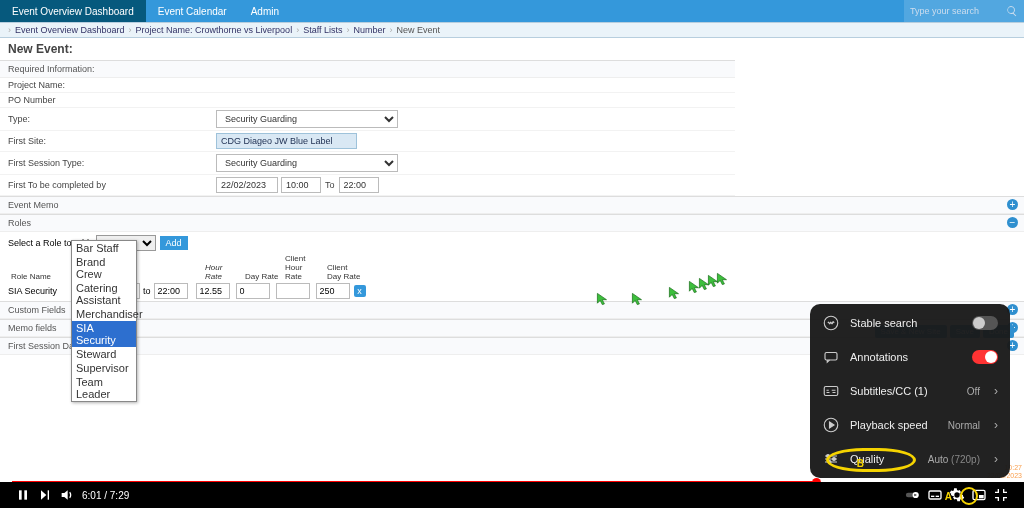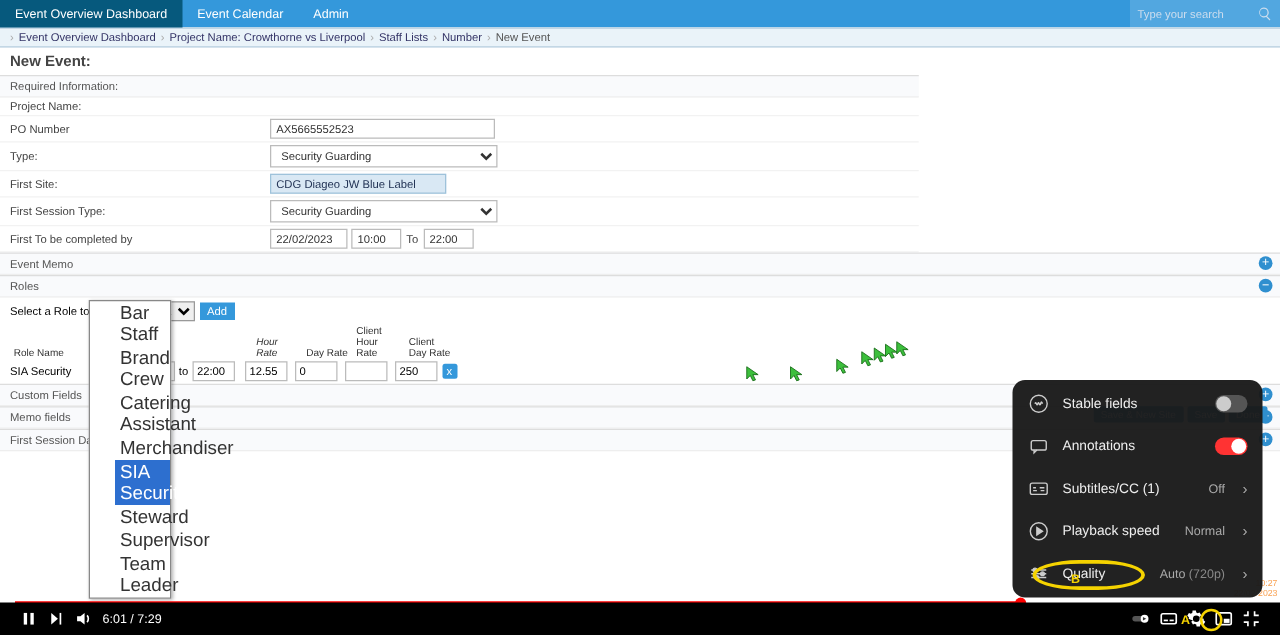--- a/index.html
+++ b/index.html
@@ -58,21 +58,21 @@
 .rolerow .x{background:#3498db;color:#fff;width:12px;height:12px;font-size:9px;text-align:center;line-height:12px;cursor:pointer;border-radius:2px;margin-left:4px;}
 
 .col-name{width:64px;}
 .col-req{width:36px;}
 .col-times{width:96px;}
 .col-hr{width:40px;font-style:italic;}
 .col-dr{width:40px;}
 .col-chr{width:42px;}
 .col-cdr{width:40px;}
 
-.dropdown{position:absolute; left:71px; top:240px; width:66px; background:#fff; border:1px solid #888; font-size:15px; z-index:50; box-shadow:1px 1px 3px rgba(0,0,0,0.3);padding-left:20px;}
+.dropdown{position:absolute; left:71px; top:240px; width:66px; background:#fff; border:1px solid #888; font-size:11px; z-index:50; box-shadow:1px 1px 3px rgba(0,0,0,0.3);}
 .dropdown div{padding:1px 4px;color:#333;cursor:pointer;}
 .dropdown div.sel{background:#2d6fcf;color:#fff;}
 
 .bottombtns{position:absolute;right:10px;top:325px;display:flex;gap:3px;}
 .bottombtns button{background:#2f8fcf;color:#fff;border:none;font-size:8px;padding:2px 6px;border-radius:2px;}
 
 
 .yt-settings{position:absolute;right:14px;bottom:30px;width:200px;background:rgba(25,25,25,0.96);border-radius:10px;color:#eee;font-size:11px;padding:2px 0;z-index:90;}
 .yt-row{display:flex;align-items:center;padding:8px 12px;gap:10px;cursor:pointer;}
 .yt-row .yticon{width:18px;height:18px;display:flex;align-items:center;justify-content:center;}
@@ -151,21 +151,20 @@
 <div class="pagetitle">New Event:</div>
 
 <div class="cols">
  <div class="leftcol">
   <div class="sechdr">Required Information:</div>
   <div class="frow">
         <div class="lbl">Project Name:</div>
       </div>
   <div class="frow">
         <div class="lbl">PO Number</div>
-        <input type="text" class="w180" value="AX5665552523" style="">
       </div>
   <div class="frow">
         <div class="lbl">Type:</div>
         <select class="w180"><option>Security Guarding</option></select>
       </div>
   <div class="frow">
         <div class="lbl">First Site:</div>
         <div class="sitebox">CDG Diageo JW Blue Label</div>
       </div>
   <div class="frow">
@@ -256,21 +255,21 @@
     </svg></div>
 
 <div class="yt-settings">
   <div class="yt-row">
     <span class="yticon">
         <svg viewBox="0 0 24 24">
           <circle cx="12" cy="12" r="9"></circle>
           <path d="M8 12c1-4 2 4 3 0s2 4 3 0 2 0 2 0"></path>
         </svg>
       </span>
-    <span class="ytlbl">Stable fields</span>
+    <span class="ytlbl">Stable search</span>
     <span class="toggle">
         <span class="knob"></span>
       </span>
   </div>
   <div class="yt-row">
     <span class="yticon">
         <svg viewBox="0 0 24 24">
           <rect x="4" y="6" width="16" height="10" rx="2"></rect>
           <path d="M10 16l-3 3v-3"></path>
         </svg>

